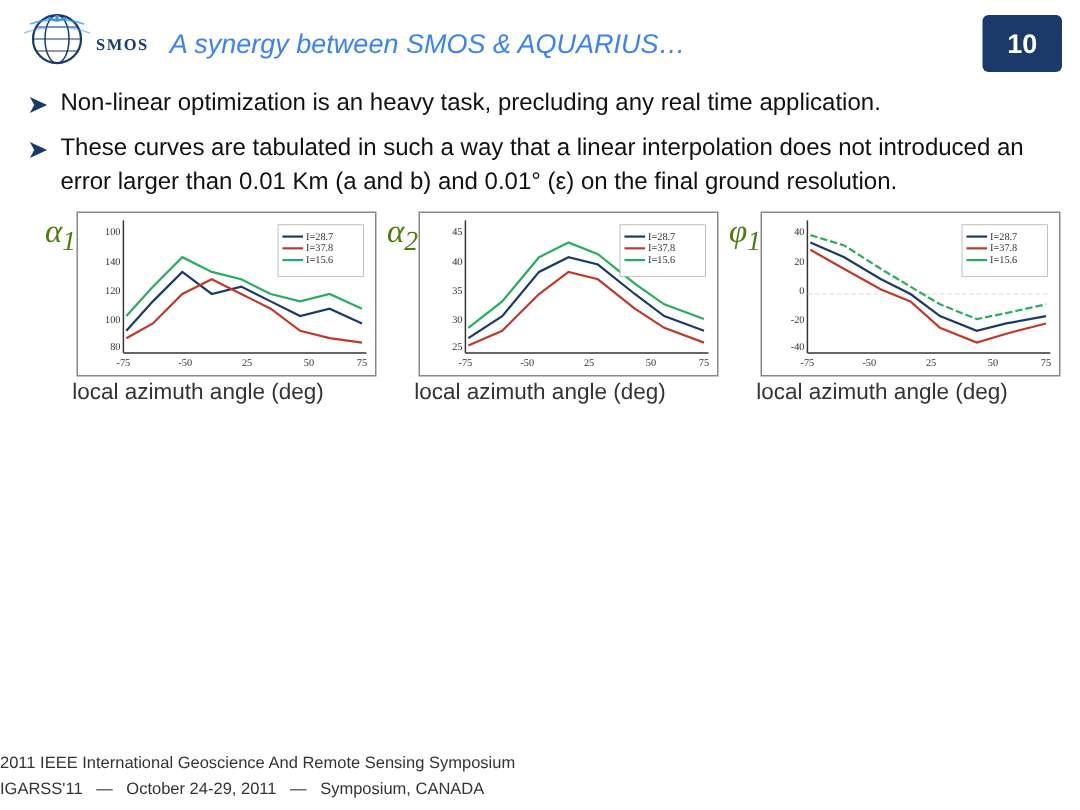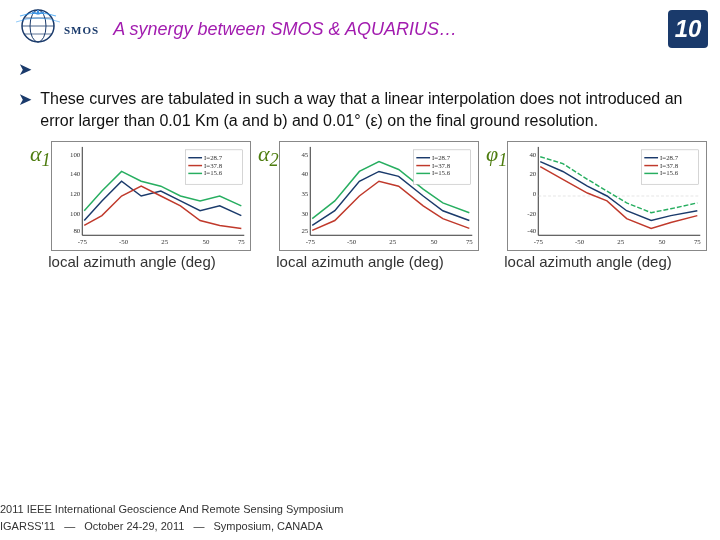--- a/index.html
+++ b/index.html
@@ -31,38 +31,37 @@
     .smos-text {
       font-size: 11px;
       font-weight: bold;
       color: #1a3a6b;
       letter-spacing: 1px;
       margin-top: 1px;
     }
     .header-title {
       font-size: 18px;
       font-style: italic;
-      color: #a21caf;
+      color: #3b82f6;
       font-family: Arial, sans-serif;
       flex: 1;
     }
     .slide-number {
       background: #1a3a6b;
       color: #fff;
-      font-size: 24px;
+      font-size: 18px;
       font-weight: bold;
       font-family: Arial, sans-serif;
-      width: 40px;
+      width: 53px;
       height: 38px;
       display: flex;
       align-items: center;
       justify-content: center;
       border-radius: 4px;
       margin-left: 10px;
-      font-style: italic;
     }
 
     
     .main {
       padding: 4px 18px 4px 18px;
     }
 
     .page-title {
       font-size: 32px;
       font-weight: bold;
@@ -178,20 +177,21 @@
     <span class="smos-text">SMOS</span>
   </div>
   <div class="header-title">A synergy between SMOS &amp; AQUARIUS…</div>
   <div class="slide-number">10</div>
 </div>
 
 <div class="main">
 
   <div class="bullet">
     <span class="bullet-arrow">➤</span>
+    <span class="bullet-text">Non-linear optimization is an heavy task, precluding any real time application.</span>
   </div>
 
   <div class="bullet">
     <span class="bullet-arrow">➤</span>
     <span class="bullet-text">These curves are tabulated in such a way that a linear interpolation does not introduced an error larger than 0.01 Km (a and b) and 0.01° (ε) on the final ground resolution.</span>
   </div>
 
   <div class="charts-area">
 
     <div class="chart-container">

